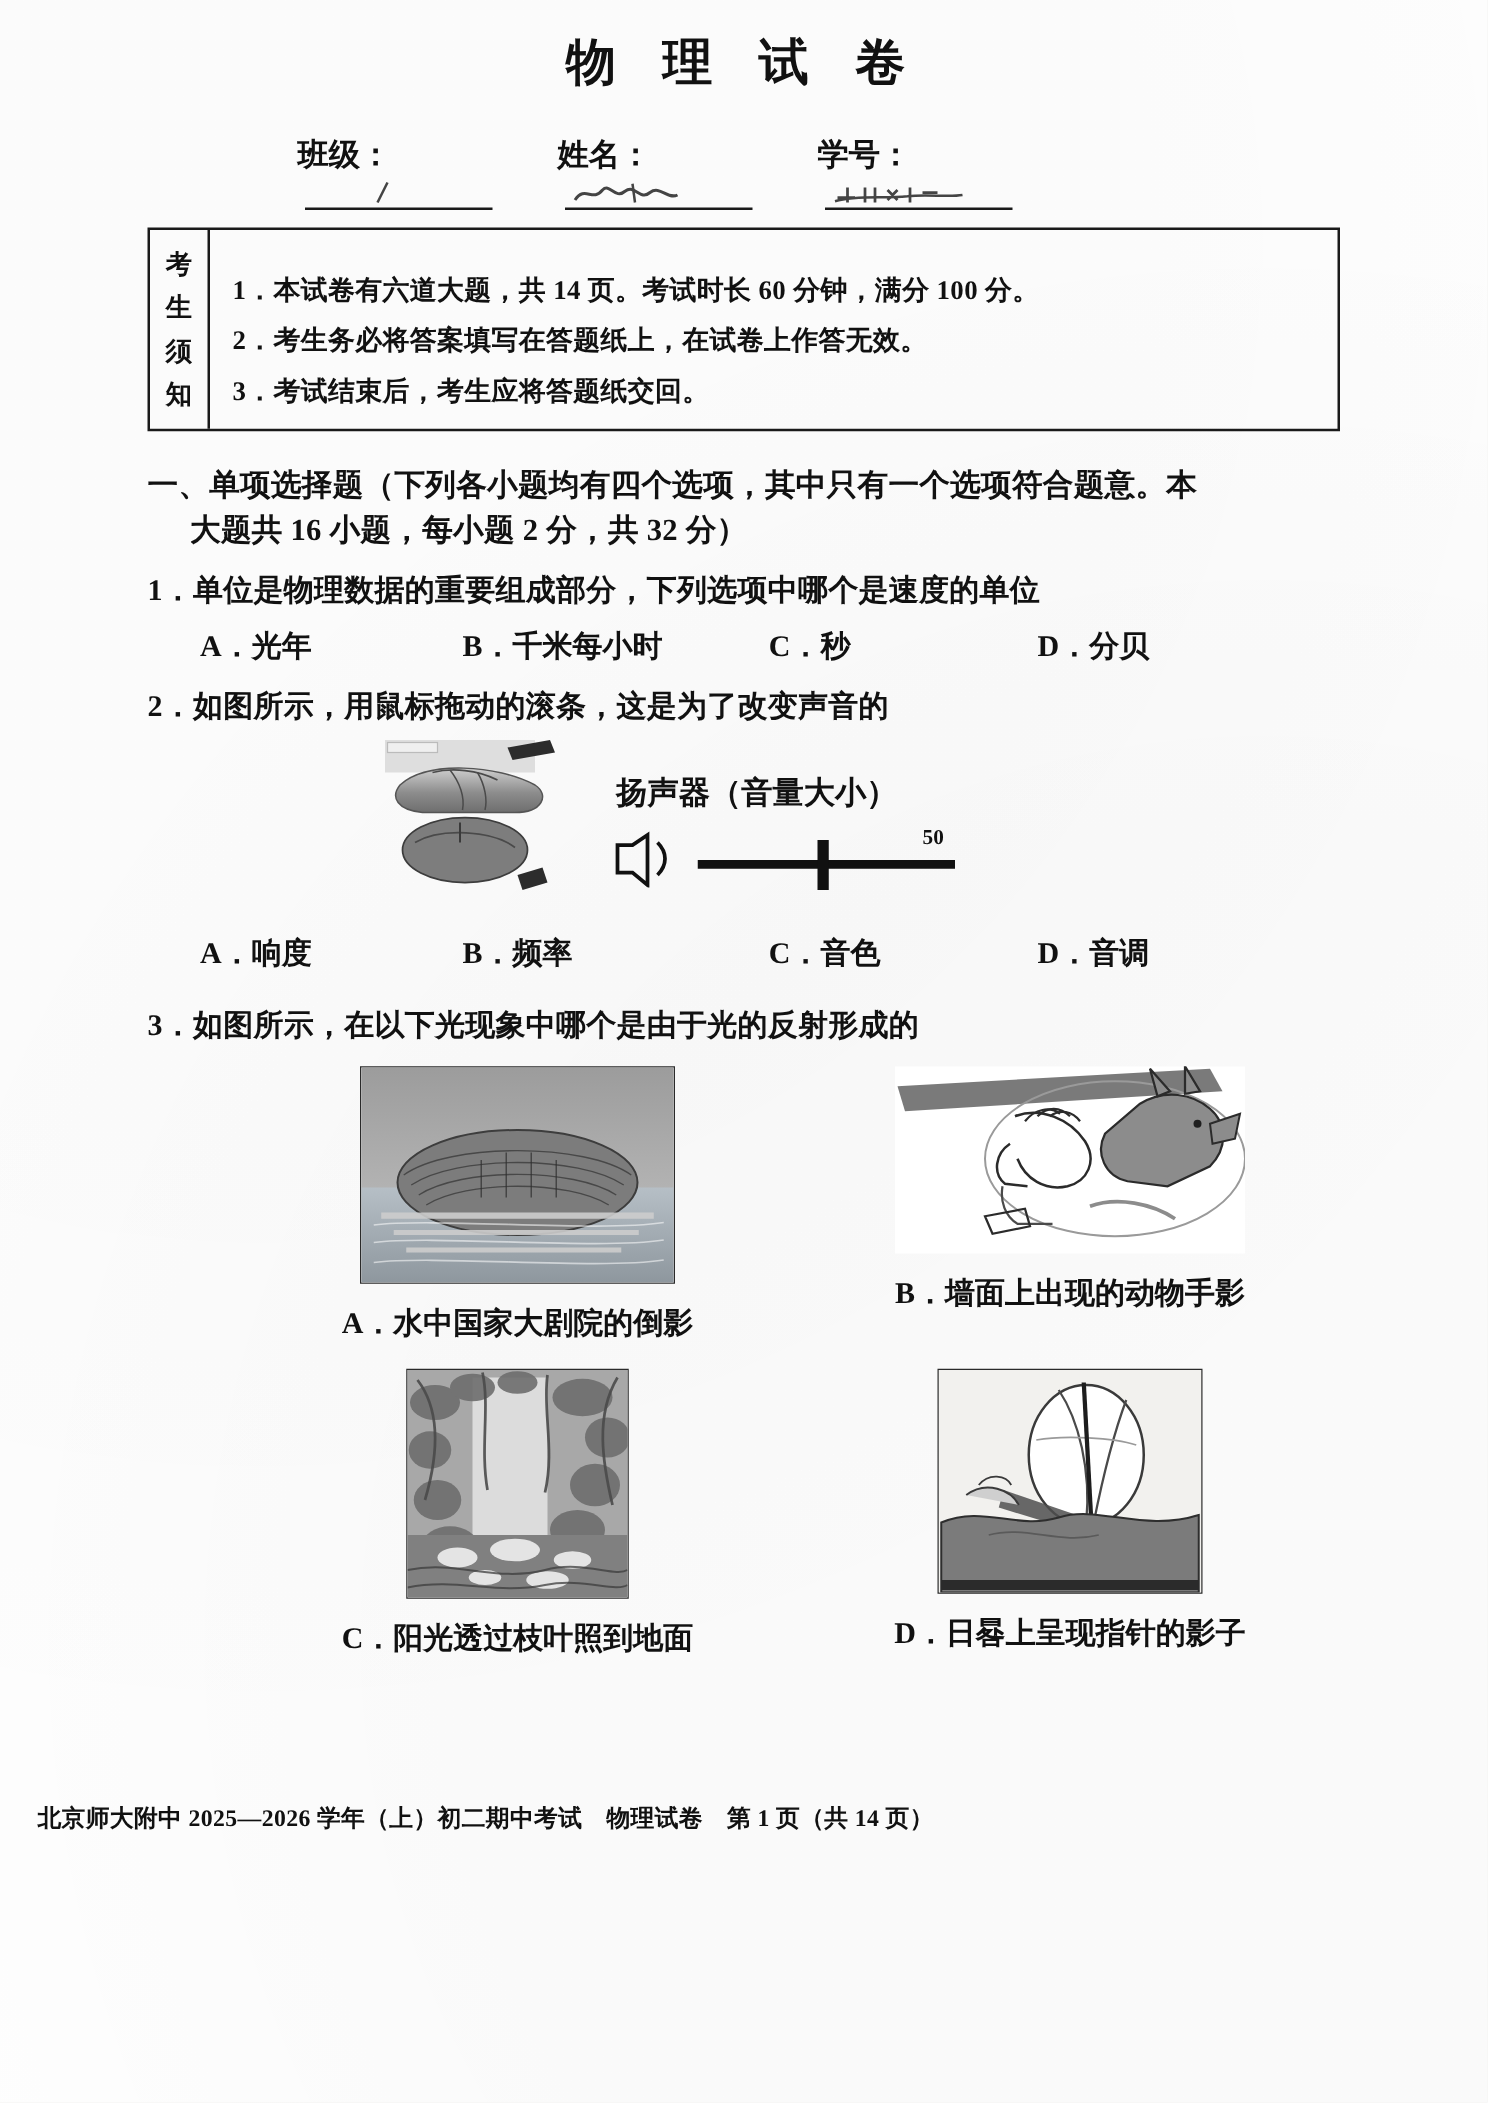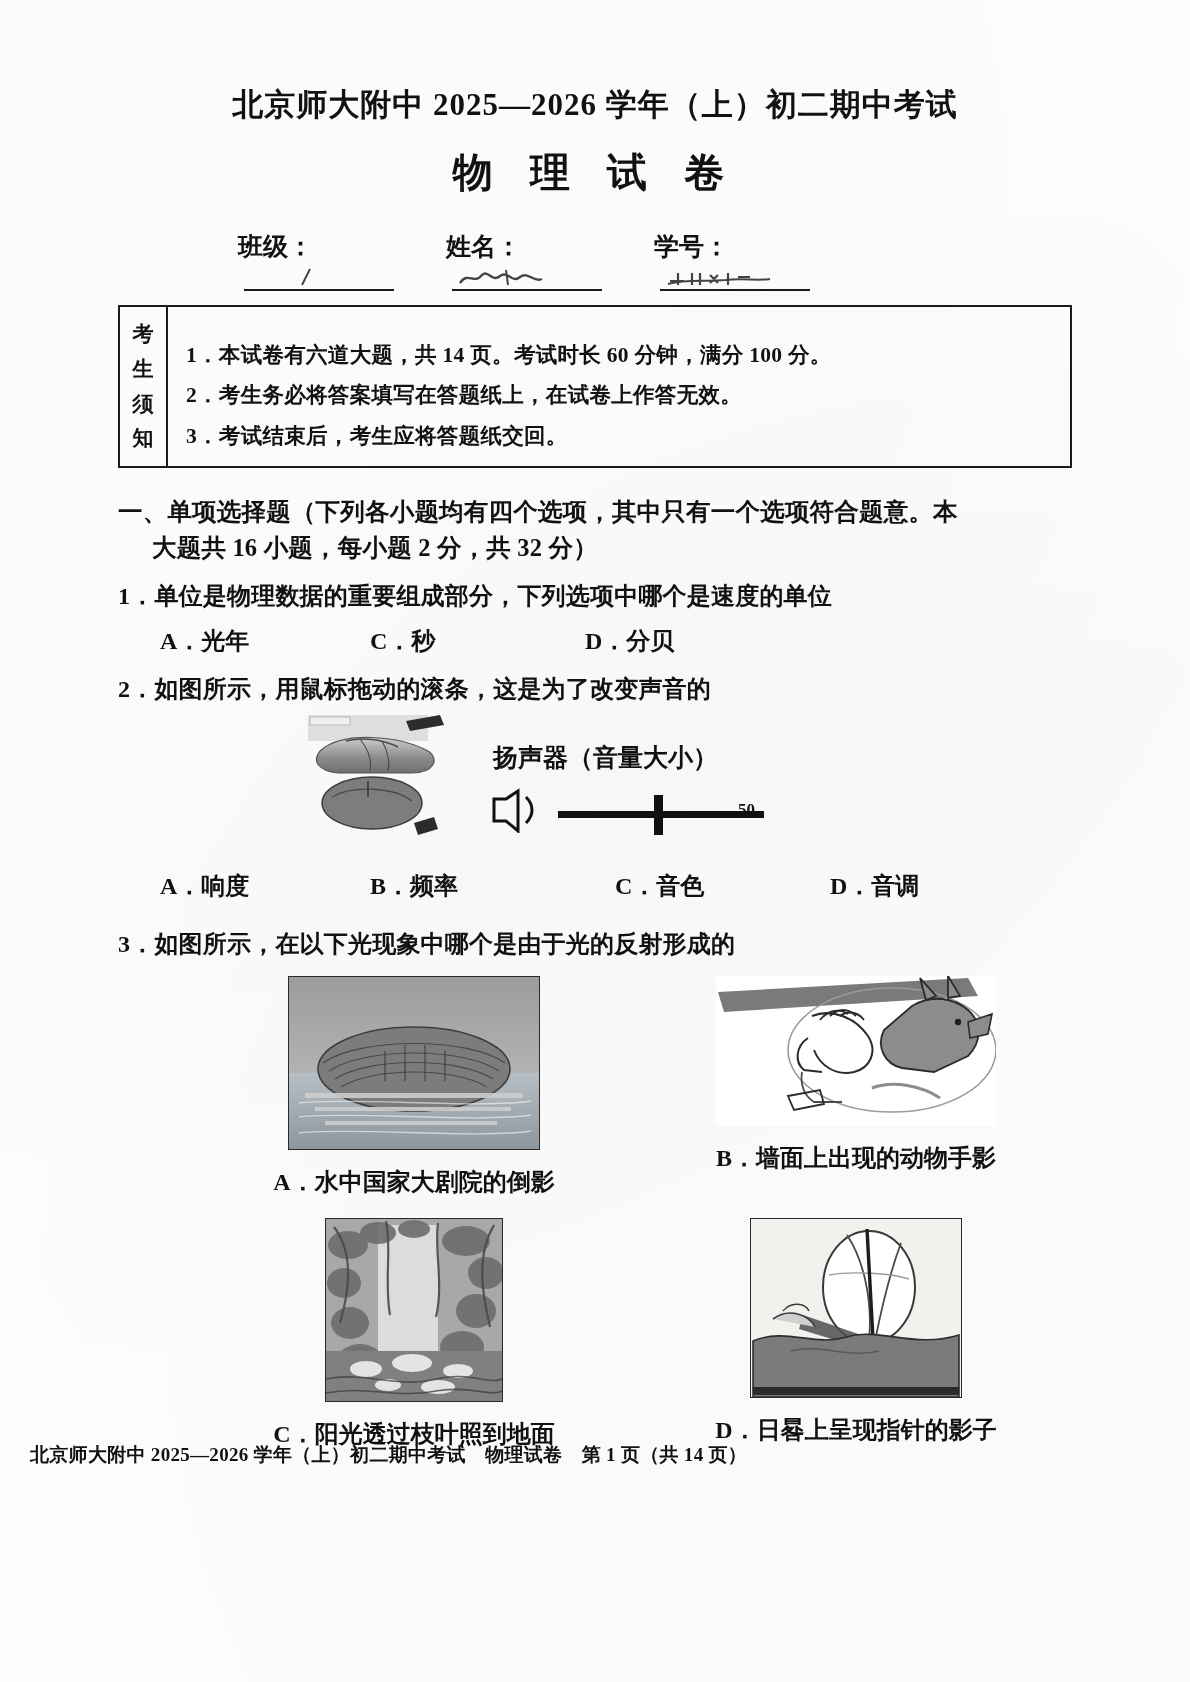--- a/index.html
+++ b/index.html
@@ -76,21 +76,21 @@
     position:absolute;left:184px;top:0;width:160px;height:130px;
   }
   .spk-label{
     position:absolute;left:375px;top:16px;font-size:25px;font-weight:600;
     white-space:nowrap;
     margin-top:12px;
   }
   .spk-icon{position:absolute;left:370px;top:72px;}
   .slider{position:absolute;left:440px;top:82px;width:210px;height:44px;}
   .slider-val{
-    position:absolute;left:620px;top:86px;font-size:17px;font-weight:600;
+    position:absolute;left:620px;top:69px;font-size:17px;font-weight:600;
     font-family:"Liberation Serif",serif;
   }
 
   
   .img-grid{margin-top:14px;}
   .img-row{display:flex;justify-content:flex-start;}
   .img-cell{width:470px;display:flex;flex-direction:column;align-items:center;text-align:right;}
   .img-cell.left{padding-left:80px;}
   .img-cell.right{padding-left:10px;}
   .photo{border:1px solid #2a2a2a;}
@@ -106,21 +106,20 @@
     position:absolute;left:0;right:0;bottom:214px;text-align:left;
     font-size:19px;font-weight:700;letter-spacing:.3px;padding-left:30px;
   }
 </style>
 </head>
 <body>
 
 <div class="page">
  <div class="inner">
 
-  <div class="exam-title">北京师大附中 2025—2026 学年（上）初二期中考试</div>
   <div class="paper-title">物 理 试 卷</div>
 
   <div class="student-row">
     <div class="si-group">
       <span class="si-label">班级：</span>
       <span class="si-line">
         <svg class="scribble" viewBox="0 0 130 20" preserveAspectRatio="none">
           <path d="M52 18 L60 2" stroke="#111" stroke-width="2" fill="none"></path>
         </svg>
       </span>
@@ -165,20 +164,21 @@
     <span>一、单项选择题（下列各小题均有四个选项，其中只有一个选项符合题意。本</span>
     <span class="l2">大题共 16 小题，每小题 2 分，共 32 分）</span>
   </div>
 
   <div class="q">
     <div class="q-stem">
       <span>1．</span><span>单位是物理数据的重要组成部分，下列选项中哪个是速度的单位</span>
     </div>
     <div class="opts">
       <span class="opt w1">A．光年</span>
+      <span class="opt w2">B．千米每小时</span>
       <span class="opt w3">C．秒</span>
       <span class="opt">D．分贝</span>
     </div>
   </div>
 
   <div class="q">
     <div class="q-stem">
       <span>2．</span><span>如图所示，用鼠标拖动的滚条，这是为了改变声音的</span>
     </div>
 

